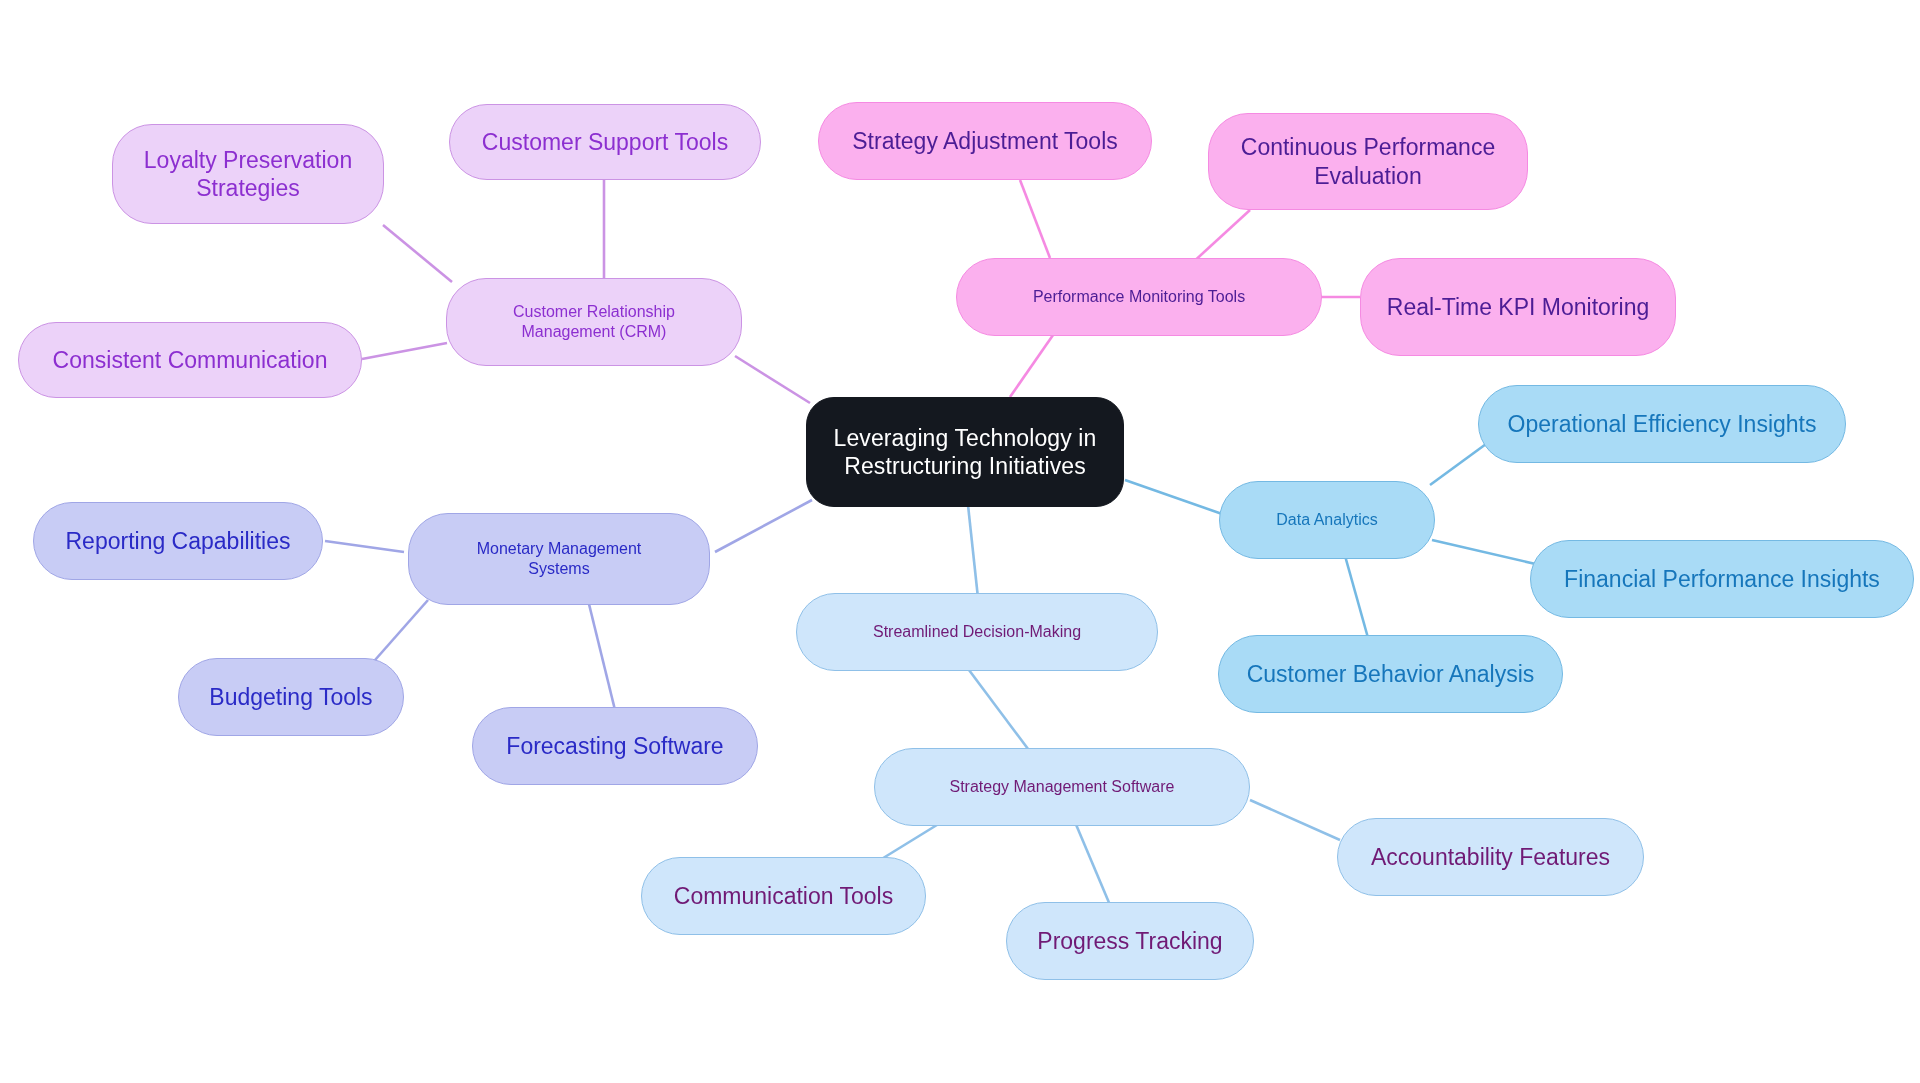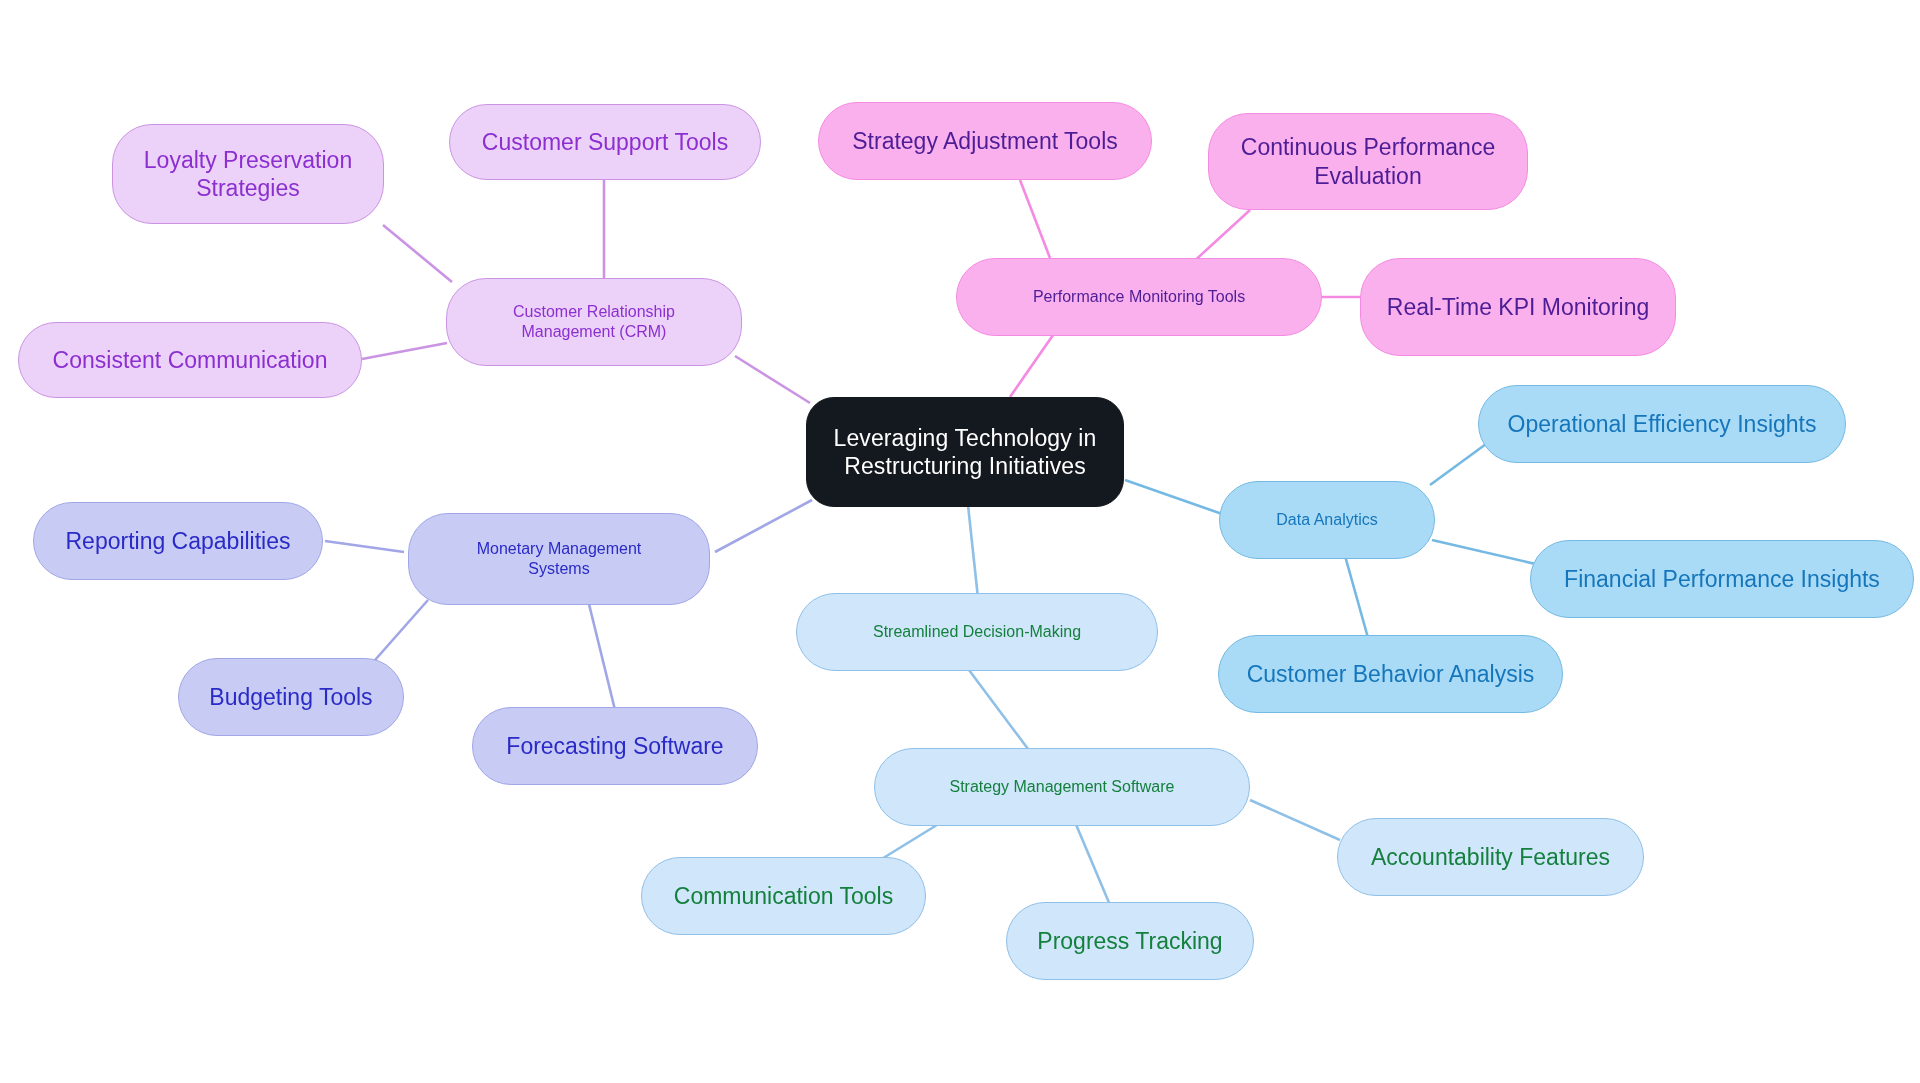--- a/index.html
+++ b/index.html
@@ -48,21 +48,21 @@
     font-size: 23px;
     letter-spacing: 0.1px;
   }
   .node.lvl1 { font-size: 16px; }
   .node.lvl2 { font-size: 23px; }
 
   
   .c-purple  { background:#ecd2f9; border-color:#cb93e4; color:#8c2fd0; }
   .c-pink    { background:#fbb0ee; border-color:#f58ae2; color:#4c1d95; }
   .c-blue    { background:#a9dbf6; border-color:#74b9e3; color:#1676bb; }
-  .c-ltblue  { background:#cfe6fb; border-color:#8fc0e8; color:#15803d; }
+  .c-ltblue  { background:#cfe6fb; border-color:#8fc0e8; color:#701a75; }
   .c-lav     { background:#c8ccf5; border-color:#a0a6e6; color:#2a2ac6; }
 </style>
 </head>
 <body>
 
 <div id="canvas">
 
   <svg id="edges" viewBox="0 0 1920 1083" xmlns="http://www.w3.org/2000/svg">
 
     <path d="M 810 403 L 735 356" stroke="#cb93e4" stroke-width="2.6" fill="none"></path>

